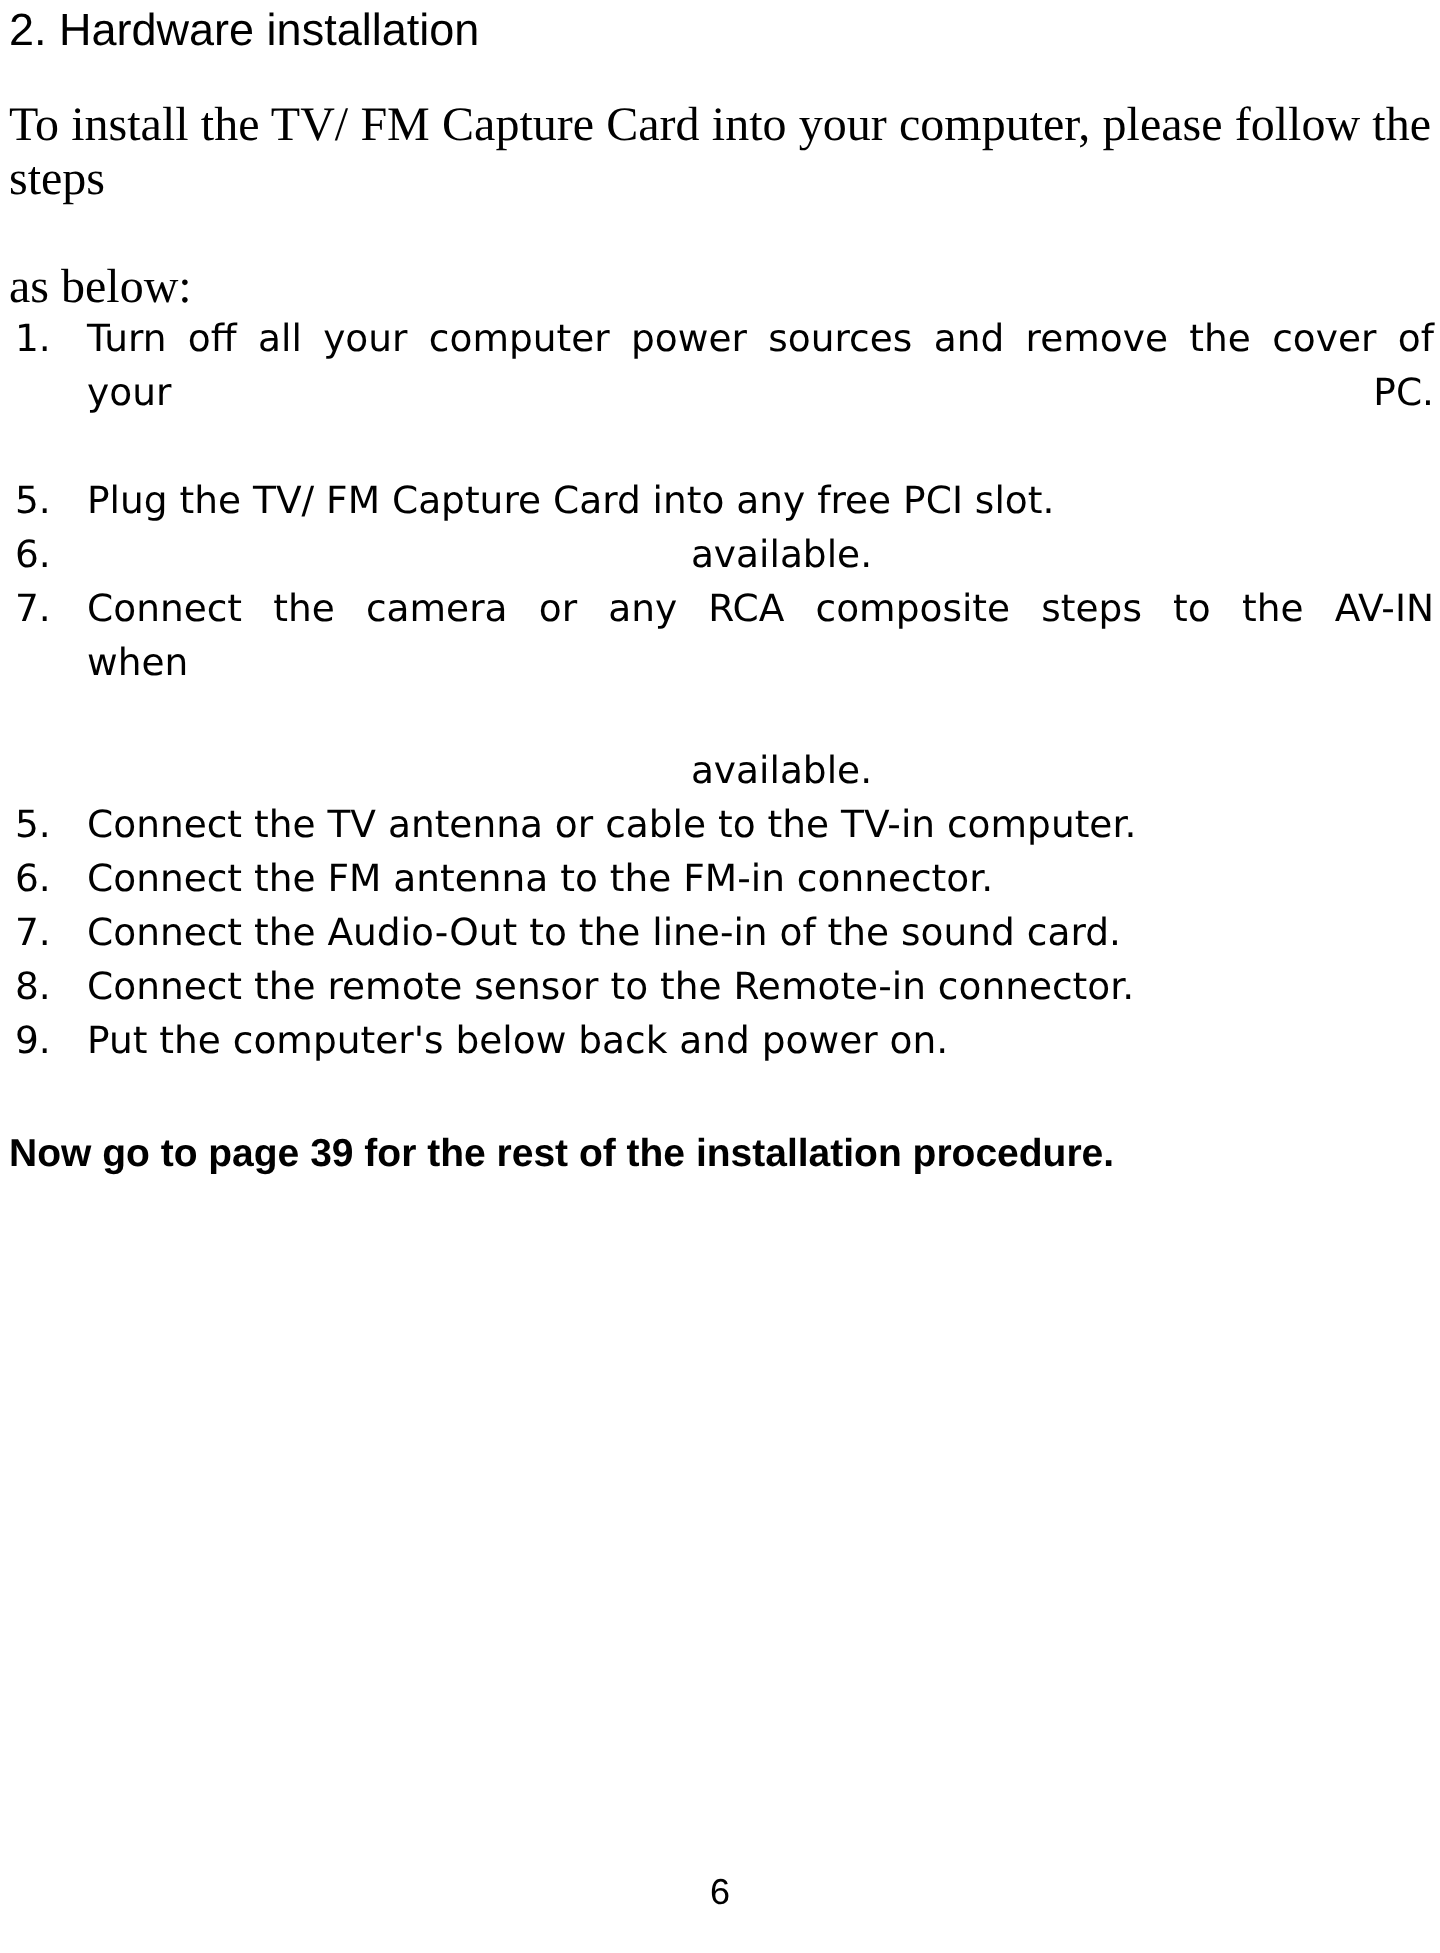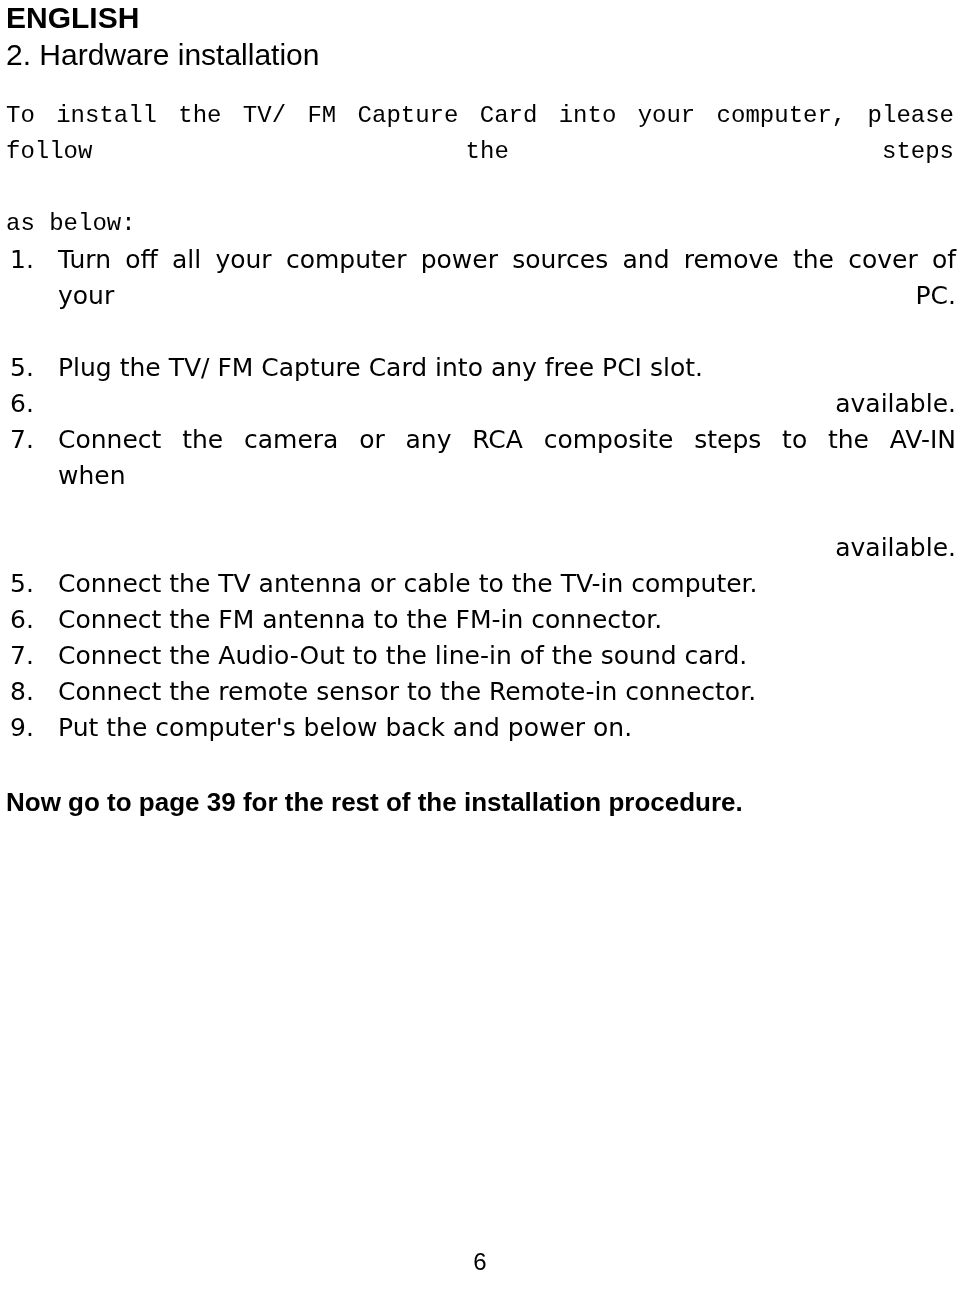--- a/index.html
+++ b/index.html
@@ -39,22 +39,22 @@
     font-family: "Liberation Sans", sans-serif;
     font-weight: normal;
     font-size: 30px;
     line-height: 38px;
     margin: 0;
     padding-top: 2px;
   }
 
   
   .intro {
-    font-family: Liberation Mono, monospace;
-    font-size: 24px;
+    font-family: Liberation Serif, serif;
+    font-size: 32px;
     line-height: 36px;
     text-align: justify;
     text-justify: inter-word;
     margin: 0;
     padding-top: 24px;
     width: 948px;
   }
   .intro .line {
     display: block;
   }
@@ -105,21 +105,21 @@
   }
   .step .body.just::after {
     content: "";
     display: inline-block;
     width: 100%;
     height: 0;
   }
 
   .step .cont {
     display: block;
-    text-align: right;
+    text-align: center;
     margin-left: 28px;
   }
 
   
   .step .body.wide {
     word-spacing: 9px;
   }
   .step .body.sl-wide {
     word-spacing: 2px;
   }
@@ -144,21 +144,20 @@
     font-family: "Liberation Sans", sans-serif;
     font-size: 24px;
     line-height: 28px;
   }
 </style>
 </head>
 <body>
 
 <div class="page">
 
-  <div class="lang-header">ENGLISH</div>
 
   <div class="section-heading">2. Hardware installation</div>
 
   <div class="intro">
     <span class="line just">To install the TV/ FM Capture Card into your computer, please follow the steps</span>
     <span class="line">as below:</span>
   </div>
 
   <ol class="steps">
 

